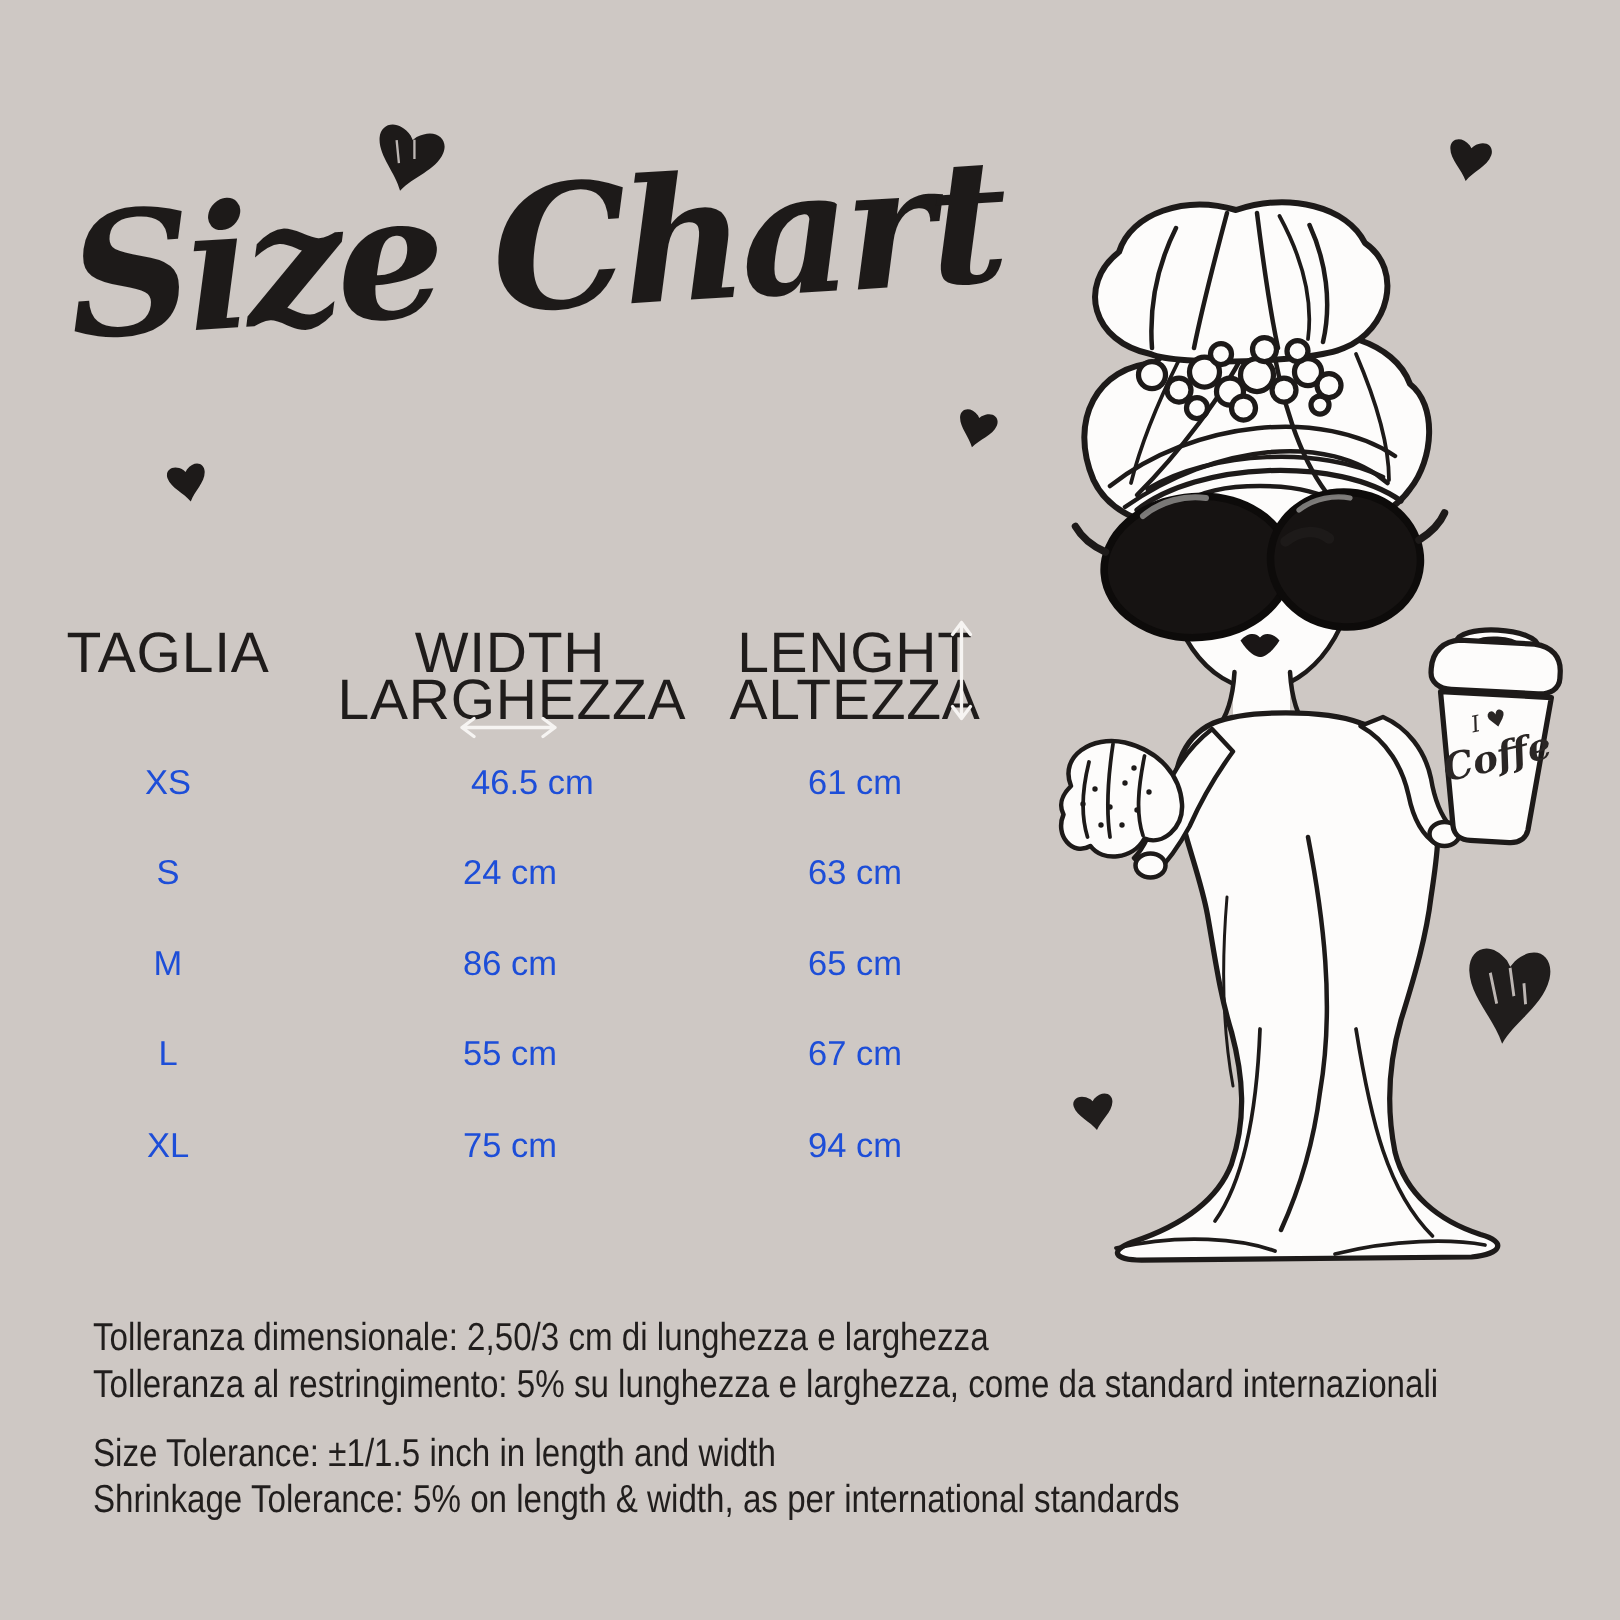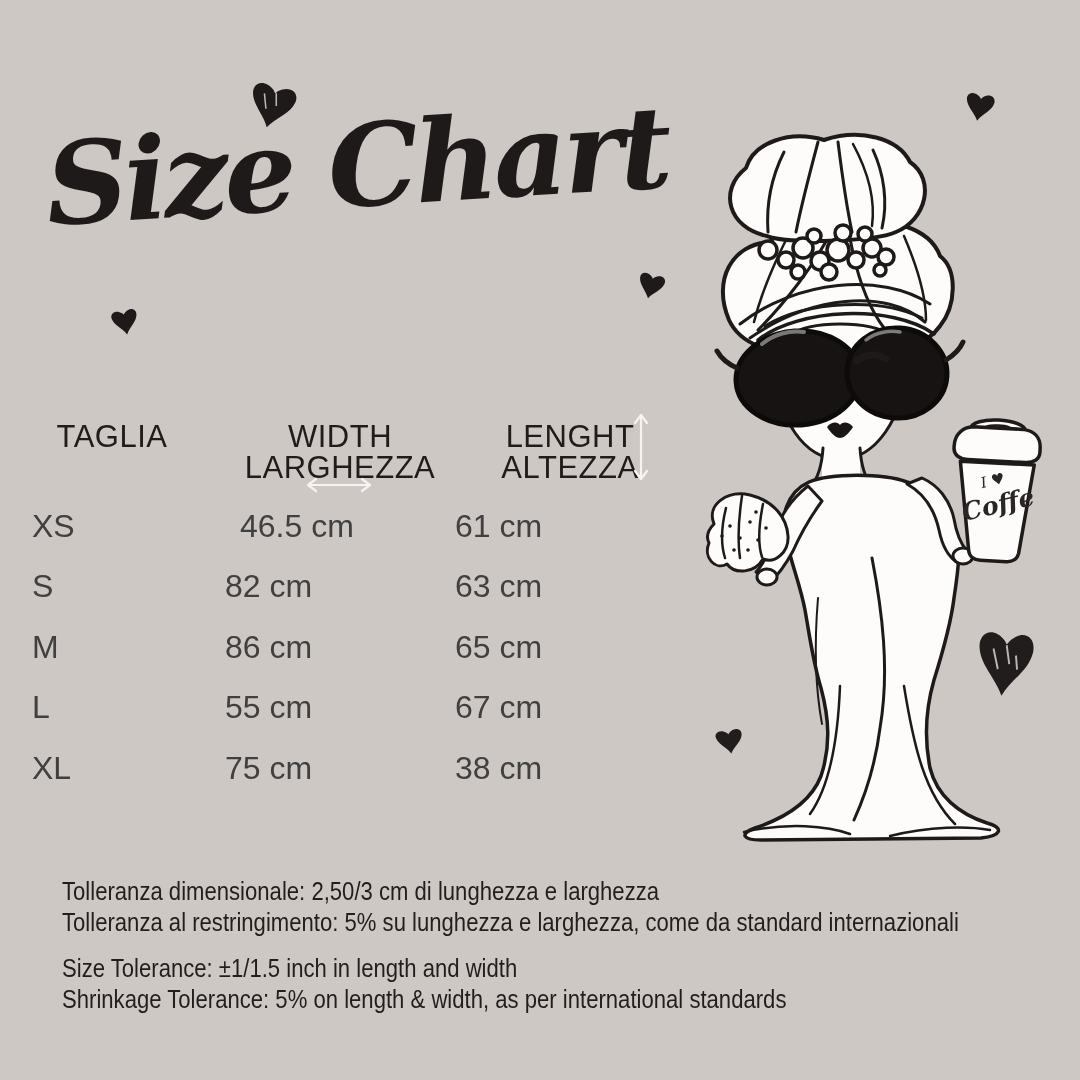--- a/index.html
+++ b/index.html
@@ -9,22 +9,22 @@
     font-family:"Liberation Sans",sans-serif;color:#211e1d;
   }
   .title{
     position:absolute;left:46px;top:118px;width:700px;
     font-family:"DejaVu Serif",serif;font-style:italic;font-weight:bold;
     font-size:114px;letter-spacing:-4px;color:#1d1a19;
     transform:rotate(-3.5deg);transform-origin:0 50%;white-space:nowrap;
   }
   .deco-heart{position:absolute;}
   .figure-svg{position:absolute;left:668px;top:128px;width:400px;height:722px;}
-  .th{position:absolute;text-align:center;font-size:31px;line-height:31px;letter-spacing:.5px;color:#1f1c1b;}
-  .cell{position:absolute;font-size:32px;color:#404040;white-space:nowrap;}
+  .th{position:absolute;text-align:center;font-size:38px;line-height:31px;letter-spacing:.5px;color:#1f1c1b;}
+  .cell{position:absolute;text-align:center;font-size:23px;color:#1d4ed8;white-space:nowrap;}
   .arrow-svg{position:absolute;}
   .notes{
     position:absolute;left:62px;top:876px;width:1190px;
     font-size:26px;line-height:31px;color:#211e1d;
     transform:scaleX(0.85);transform-origin:0 0;
   }
   .notes .gap{margin-top:15px;}
   svg .ink{stroke:#1d1a19;stroke-linecap:round;stroke-linejoin:round;fill:none;}
   svg .wht{fill:#fdfcfb;stroke:#1d1a19;stroke-linecap:round;stroke-linejoin:round;}
 </style>
@@ -200,37 +200,37 @@
     <path d="M9,5 L9,69 M3,13 L9,5 L15,13 M3,61 L9,69 L15,61" stroke="#f6f4f2" stroke-width="2.2" fill="none" stroke-linecap="round" stroke-linejoin="round"></path>
   </svg>
 
   <div>
     <div class="cell" style="left:32px;top:508px;width:160px">XS</div>
     <div class="cell" style="left:240px;top:508px;width:230px">46.5 cm</div>
     <div class="cell" style="left:455px;top:508px;width:230px">61 cm</div>
   </div>
   <div>
     <div class="cell" style="left:32px;top:568px;width:160px">S</div>
-    <div class="cell" style="left:225px;top:568px;width:230px">82 cm</div>
+    <div class="cell" style="left:225px;top:568px;width:230px">24 cm</div>
     <div class="cell" style="left:455px;top:568px;width:230px">63 cm</div>
   </div>
   <div>
     <div class="cell" style="left:32px;top:629px;width:160px">M</div>
     <div class="cell" style="left:225px;top:629px;width:230px">86 cm</div>
     <div class="cell" style="left:455px;top:629px;width:230px">65 cm</div>
   </div>
   <div>
     <div class="cell" style="left:32px;top:689px;width:160px">L</div>
     <div class="cell" style="left:225px;top:689px;width:230px">55 cm</div>
     <div class="cell" style="left:455px;top:689px;width:230px">67 cm</div>
   </div>
   <div>
     <div class="cell" style="left:32px;top:750px;width:160px">XL</div>
     <div class="cell" style="left:225px;top:750px;width:230px">75 cm</div>
-    <div class="cell" style="left:455px;top:750px;width:230px">38 cm</div>
+    <div class="cell" style="left:455px;top:750px;width:230px">94 cm</div>
   </div>
 
   <div class="notes">
     <div>Tolleranza dimensionale: 2,50/3 cm di lunghezza e larghezza</div>
     <div>Tolleranza al restringimento: 5% su lunghezza e larghezza, come da standard internazionali</div>
     <div class="gap">Size Tolerance: ±1/1.5 inch in length and width</div>
     <div>Shrinkage Tolerance: 5% on length &amp; width, as per international standards</div>
   </div>
 
 </div>

